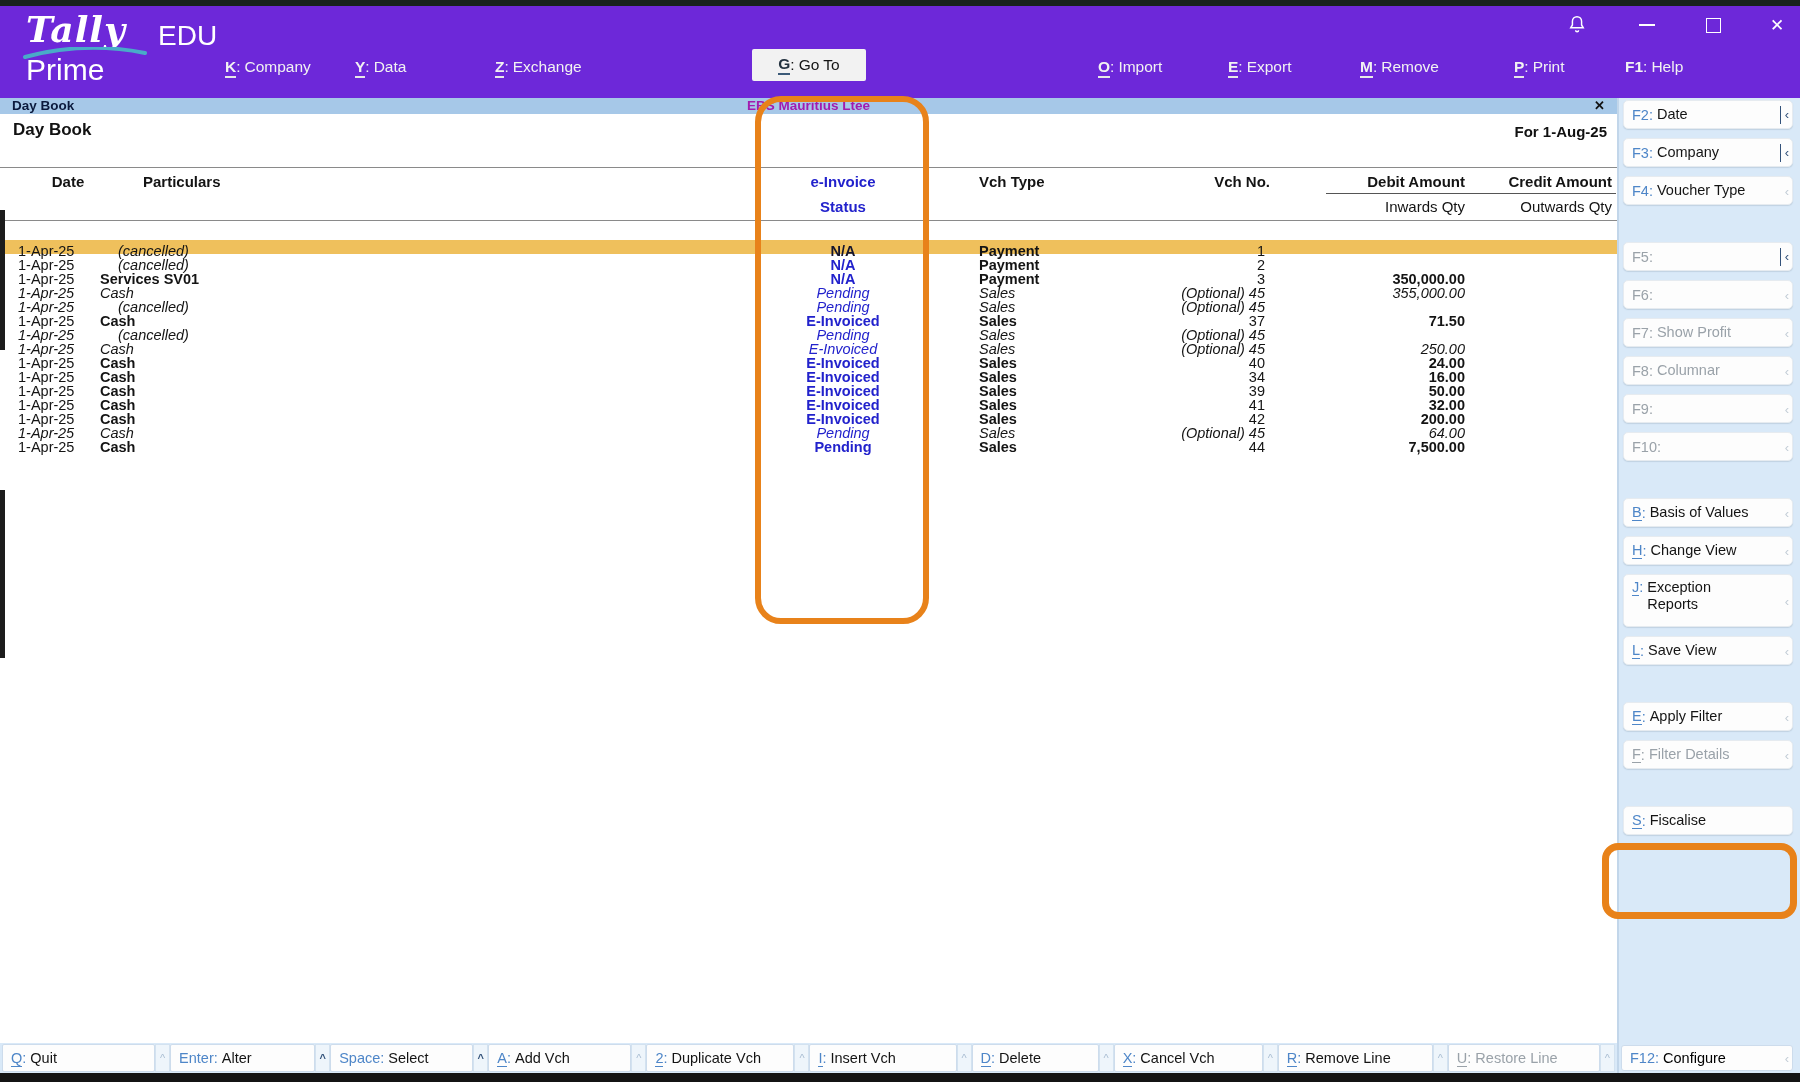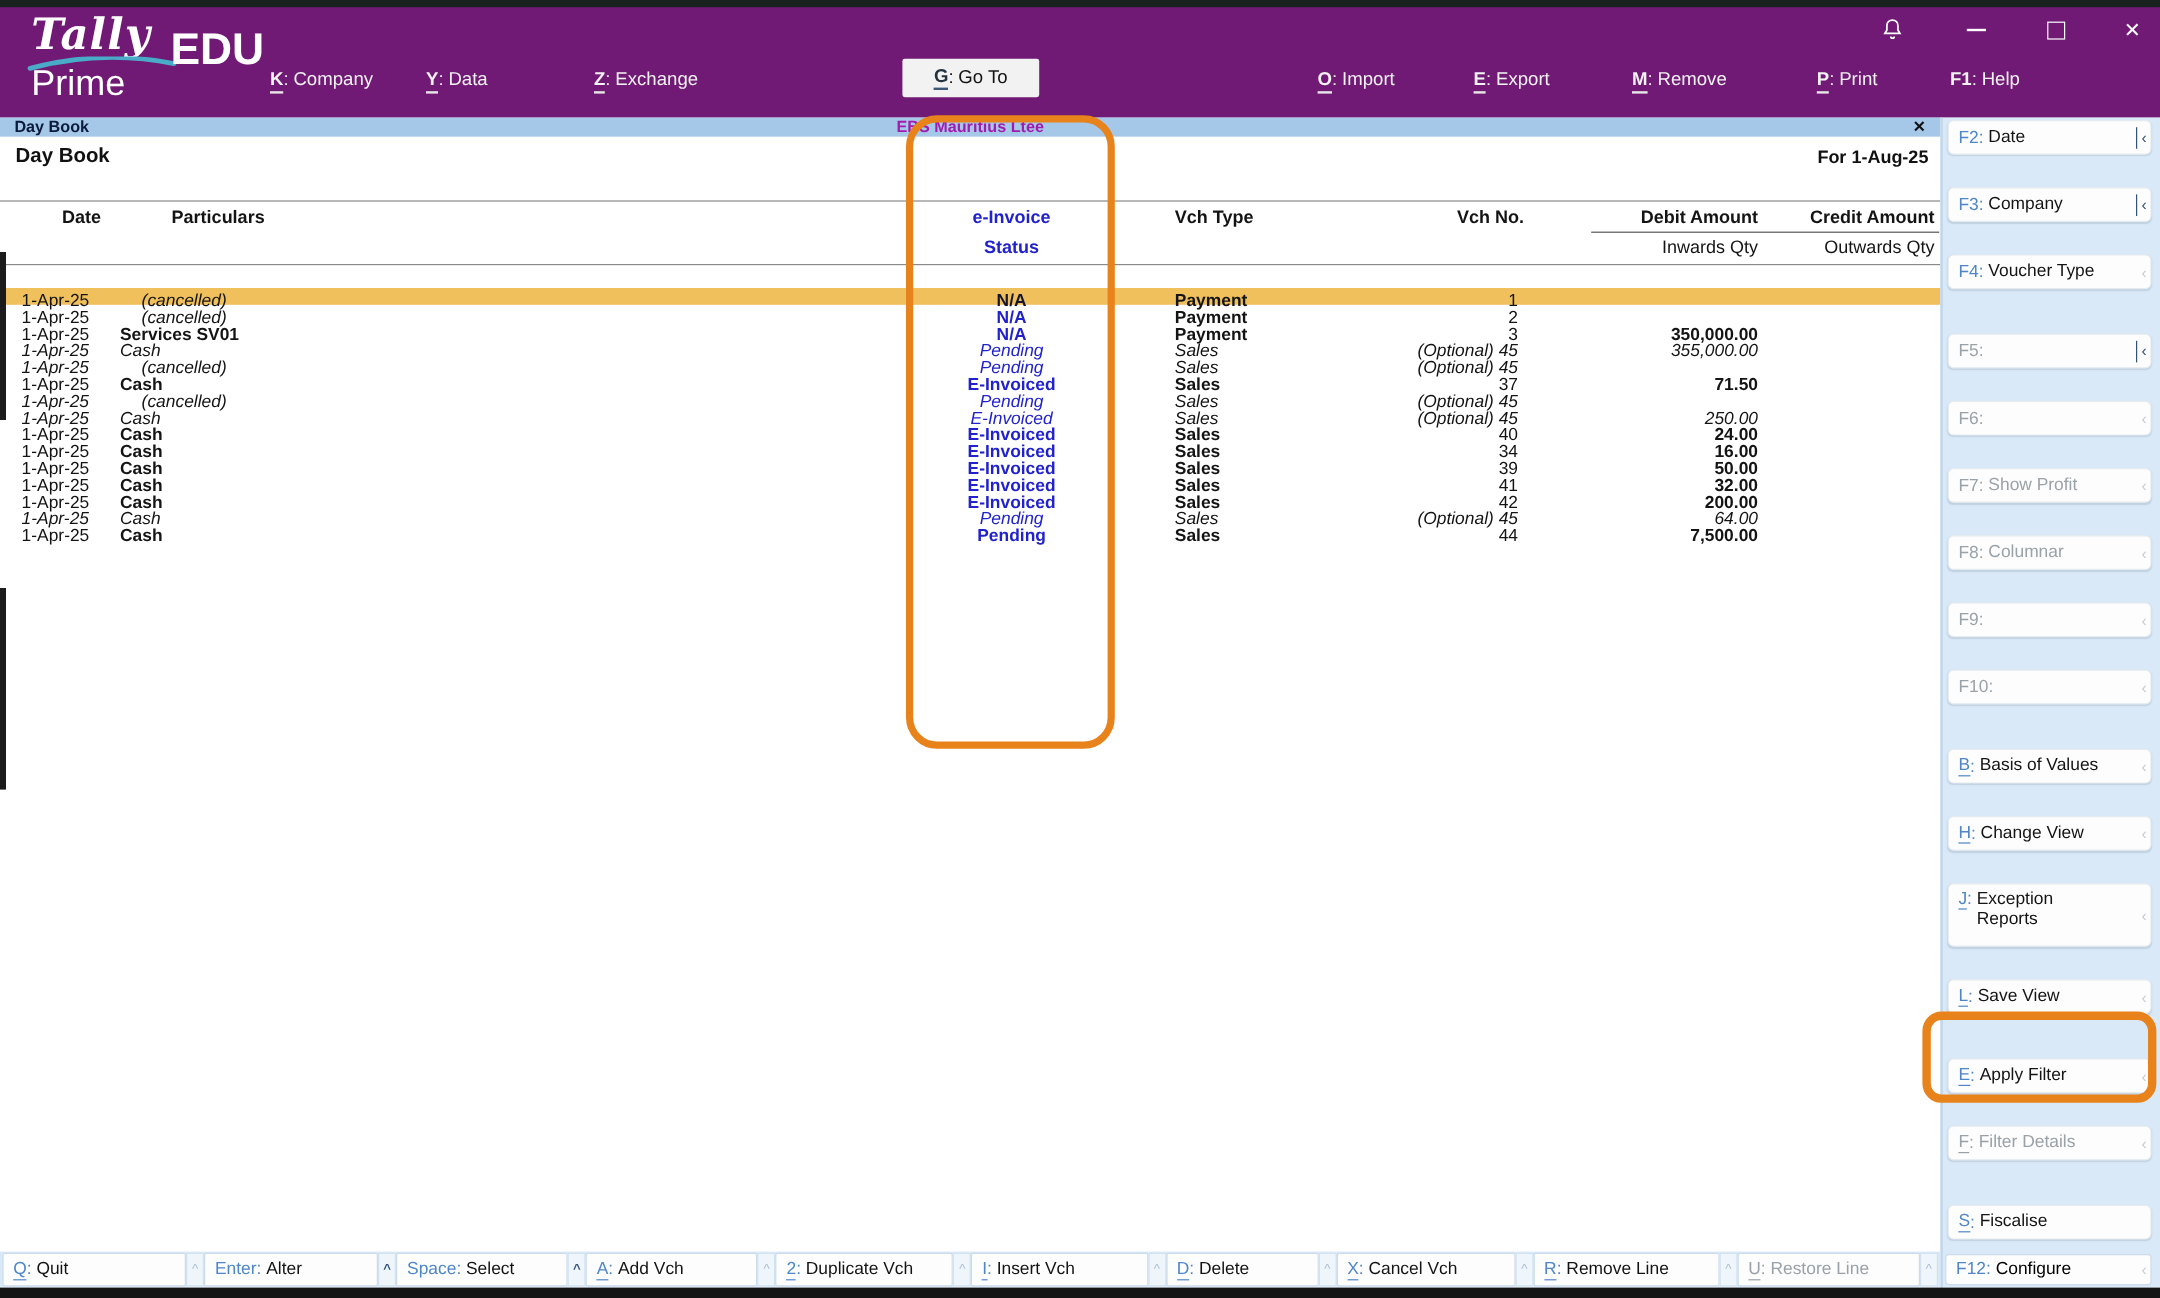--- a/index.html
+++ b/index.html
@@ -4,27 +4,27 @@
 <style>
   html,body{margin:0;padding:0;}
   body{
     width:1800px;height:1082px;position:relative;overflow:hidden;
     background:#ffffff;font-family:"Liberation Sans",sans-serif;
     -webkit-font-smoothing:antialiased;
   }
   .abs{position:absolute;}
 
   
-  .topbar{left:0;top:0;width:1800px;height:98px;background:#701a75;}
+  .topbar{left:0;top:0;width:1800px;height:98px;background:#6d28d9;}
   .top-edge{left:0;top:0;width:1800px;height:6px;background:#18221f;}
   .logo-script{left:26px;top:8px;font-family:"DejaVu Serif",serif;font-style:italic;font-weight:bold;
     font-size:36px;color:#ffffff;letter-spacing:1px;}
   .logo-swoosh{left:22px;top:47px;}
   .logo-prime{left:26px;top:53px;font-size:30px;color:#ffffff;}
-  .logo-edu{left:142px;top:20px;font-size:37px;font-weight:bold;color:#ffffff;}
+  .logo-edu{left:158px;top:20px;font-size:28px;font-weight:normal;color:#ffffff;}
   .menu-item{top:55px;height:24px;line-height:24px;font-size:15.5px;color:#f2f2f2;white-space:nowrap;cursor:default;}
   .mkey{font-weight:bold;}
   .mkey.u{border-bottom:2px solid #e8e8e8;padding-bottom:1px;}
   .mlbl{margin-left:4px;}
   .goto-btn{left:752px;top:49px;width:114px;height:32px;background:#f2f2f2;border-radius:2px;
     display:flex;align-items:center;justify-content:center;font-size:15.5px;color:#141414;white-space:nowrap;}
   .goto-btn .mkey{color:#23323f;border-bottom:2px solid #3c5a78;}
   .win-ctl{top:10px;width:30px;height:30px;display:flex;align-items:center;justify-content:center;cursor:default;}
   .ctl-min-bar{width:16px;height:2px;background:#ffffff;}
   .ctl-max-box{width:13px;height:13px;border:1.6px solid #ffffff;}
@@ -70,21 +70,21 @@
   .c-debit{left:1283px;width:182px;text-align:right;font-weight:bold;}
   .row.ital{font-style:italic;}
   .row.ital .c-part,.row.ital .c-status,.row.ital .c-type,.row.ital .c-debit{font-weight:normal;}
 
   
   .edge-strip{left:0;width:5px;background:#1c1c1c;}
 
   
   .sidebar{left:1617px;top:98px;width:183px;height:975px;background:#d9e9f8;border-left:2px solid #c2d6ea;box-sizing:border-box;padding-top:2px;}
   .sb-group{margin-bottom:37px;}
-  .sb-btn{position:relative;margin:0 7px 27px 4px;height:29px;background:#fdfdfd;border:1px solid #e6ebf0;
+  .sb-btn{position:relative;margin:0 7px 9px 4px;height:29px;background:#fdfdfd;border:1px solid #e6ebf0;
     border-radius:5px;box-sizing:border-box;display:flex;align-items:center;padding-left:8px;
     font-size:14.5px;color:#141414;box-shadow:0 1px 1px rgba(120,140,160,.25);white-space:normal;}
   .sb-btn.two-line{height:53px;align-items:flex-start;padding-top:4px;}
   .sb-btn .k{color:#4e86c8;flex:none;}
   .sb-btn .k.u{border-bottom:1.5px solid #4e86c8;padding-bottom:0px;}
   .sb-btn .colon{color:#4e86c8;margin-right:4px;flex:none;}
   .sb-btn .lbl{color:#141414;line-height:17px;max-width:118px;}
   .sb-btn.muted .k,.sb-btn.muted .colon,.sb-btn.muted .lbl{color:#9aa2a9;border-color:#9aa2a9;}
   .chev{position:absolute;right:3px;top:50%;transform:translateY(-50%);font-size:13px;color:#c3cdd6;}
   .chev.strong{color:#33527a;border-left:1px solid #33527a;padding-left:4px;height:18px;line-height:18px;}

